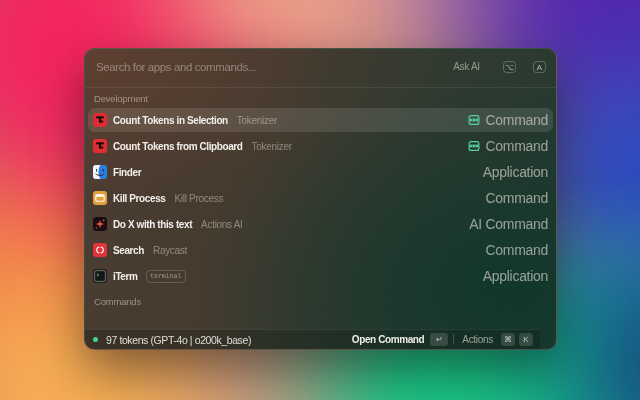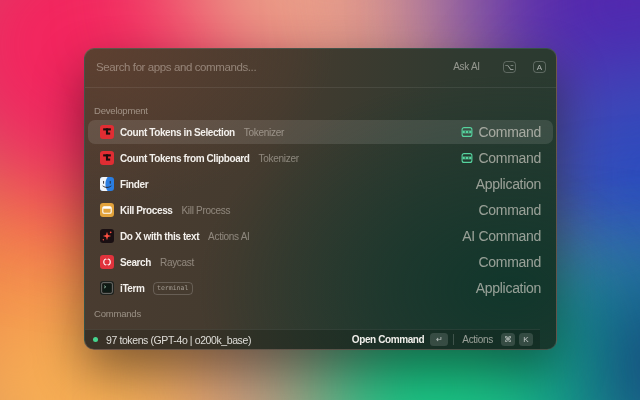--- a/index.html
+++ b/index.html
@@ -45,24 +45,24 @@
     min-width:13px; height:12.5px; padding:0 1px; border-radius:3.5px;
     border:1px solid rgba(255,255,255,0.24);
     color:rgba(255,255,255,0.62); font-size:8px;
     display:flex; align-items:center; justify-content:center;
   }
   .content { position:absolute; top:42px; left:0; right:0; bottom:20px; padding:0 3px; overflow:hidden; }
   .section-header {
     font-size:9.5px; color:rgba(226,218,208,0.52); font-weight:400;
     height:14px; line-height:14px; margin:7px 6px 0 6px; letter-spacing:-0.2px;
   }
-  .section-header.first { margin-top:13px; }
+  .section-header.first { margin-top:1px; }
   .row {
     height:24px; margin-top:2px; border-radius:7px;
-    display:flex; align-items:center; padding:0 12px;
+    display:flex; align-items:center; padding:0 5px;
   }
   .row.selected { background:rgba(255,255,255,0.11); }
   .row .icon { width:14px; height:14px; margin-right:6px; flex:none; display:flex; align-items:center; justify-content:center; }
   .row .title { font-size:10px; color:#f3f0ec; font-weight:600; white-space:nowrap; letter-spacing:-0.4px; }
   .row .subtitle { font-size:10px; color:rgba(232,226,218,0.45); margin-left:9px; white-space:nowrap; letter-spacing:-0.3px; }
   .row .tag {
     margin-left:8px; font-family:"DejaVu Sans Mono", monospace; font-size:6.5px;
     color:rgba(232,226,218,0.55); border:1px solid rgba(255,255,255,0.18);
     border-radius:4px; padding:1.5px 3.5px;
   }

